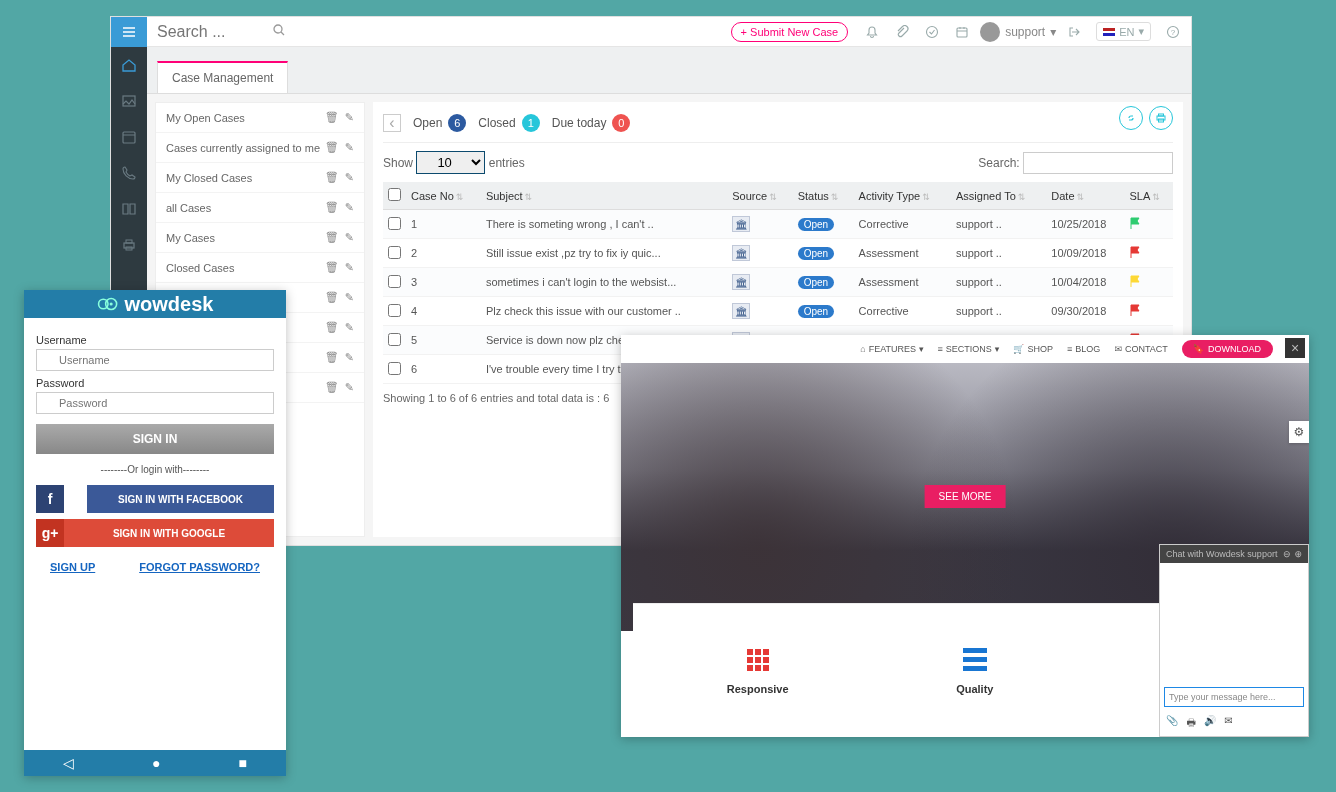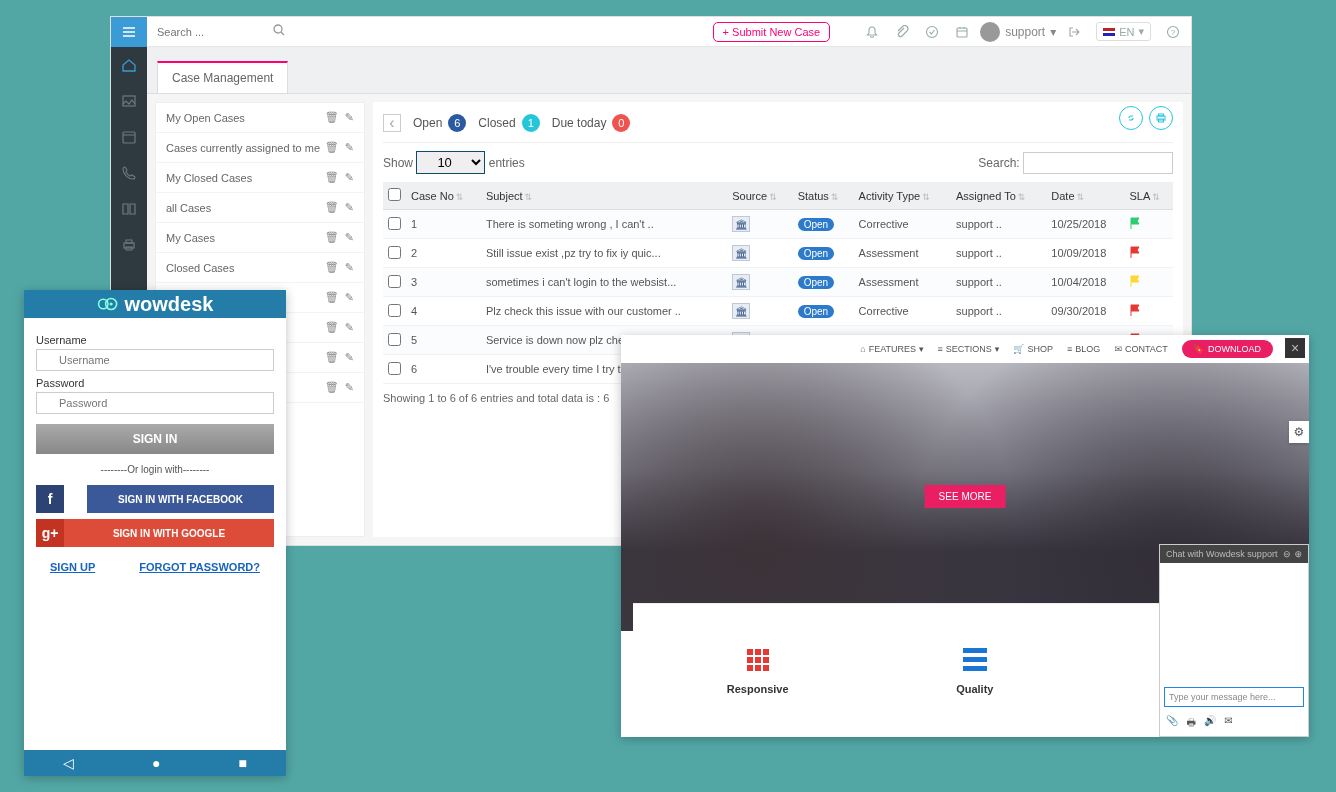--- a/index.html
+++ b/index.html
@@ -6,23 +6,23 @@
 body { background: #52a7a5; width: 1336px; height: 792px; overflow: hidden; position: relative; }
 
 
 .main-app {
   position: absolute; left: 110px; top: 16px; width: 1082px; height: 530px;
   background: #fff; border: 1px solid #e0e0e0; display: flex; flex-direction: column;
 }
 .topbar { height: 30px; display: flex; align-items: center; border-bottom: 1px solid #e5e5e5; }
 .menu-toggle { width: 36px; height: 30px; background: #3a9bd6; color: #fff; display: flex; align-items: center; justify-content: center; cursor: pointer; }
 .search-wrap { flex: 1; padding: 0 10px; display: flex; align-items: center; color: #aaa; font-size: 12px; }
-.search-wrap input { border: none; outline: none; width: 110px; font-size: 11px; color: #888; }
+.search-wrap input { border: none; outline: none; width: 110px; font-size: 16px; color: #888; }
 .search-wrap .sicon { margin-left: 6px; color: #aaa; }
-.submit-btn { border: 1px solid #f07; color: #f07; border-radius: 5px; padding: 3px 9px; font-size: 11px; background: #fff; cursor: pointer; margin-right: 24px; }
+.submit-btn { border: 1px solid #f07; color: #f07; border-radius: 10px; padding: 3px 9px; font-size: 11px; background: #fff; cursor: pointer; margin-right: 6px; }
 .top-icons { display: flex; align-items: center; gap: 14px; padding: 0 10px; color: #9aa; }
 .top-icons .ico { width: 16px; height: 16px; display: flex; align-items: center; justify-content: center; font-size: 14px; cursor: pointer; }
 .user-chip { display: flex; align-items: center; gap: 5px; font-size: 12px; color: #888; }
 .avatar-sm { width: 20px; height: 20px; border-radius: 50%; background: #999; }
 .lang { border: 1px solid #ddd; border-radius: 3px; padding: 2px 6px; font-size: 11px; display: flex; align-items: center; gap: 4px; cursor: pointer; }
 .flag { width: 12px; height: 8px; background: linear-gradient(to bottom, #b22 33%, #fff 33%, #fff 66%, #22b 66%); }
 
 .app-body { flex: 1; display: flex; }
 .rail { width: 36px; background: #2e3a40; display: flex; flex-direction: column; align-items: center; padding-top: 8px; gap: 16px; color: #8fa; }
 .rail .r { width: 20px; height: 20px; display: flex; align-items: center; justify-content: center; color: #64b5d8; font-size: 15px; cursor: pointer; }

